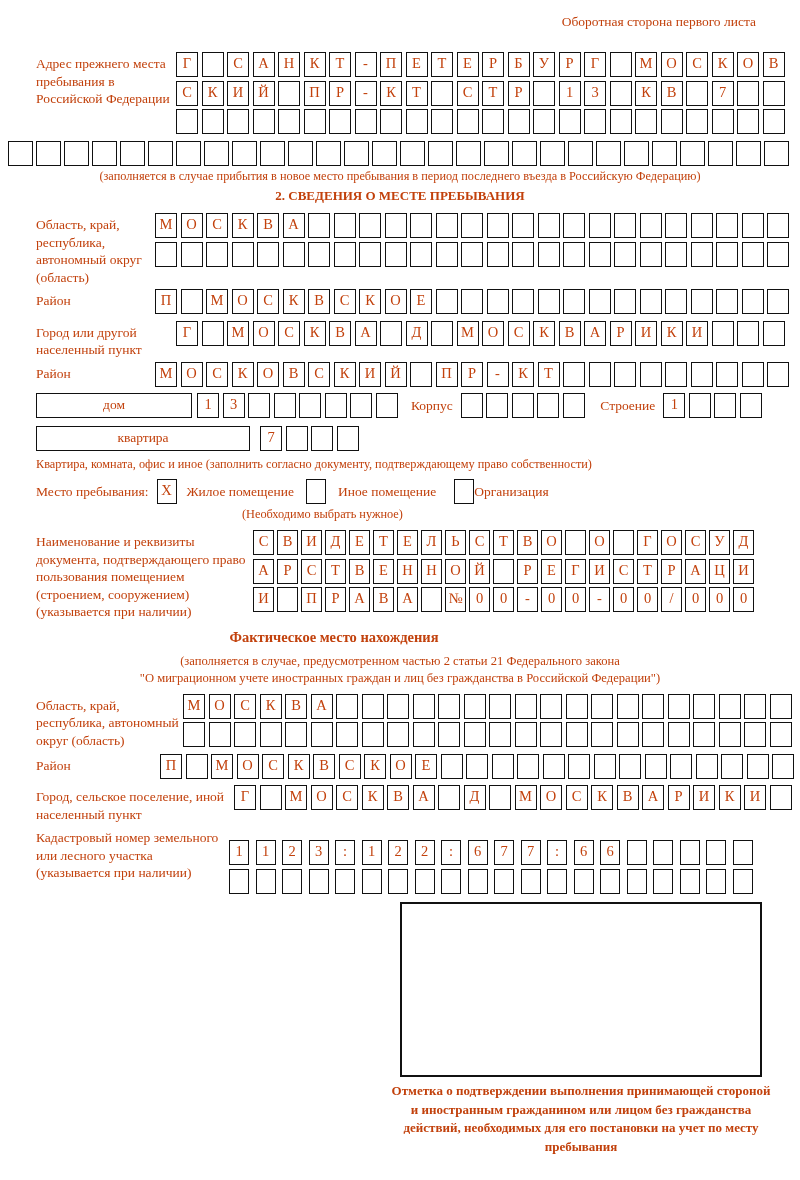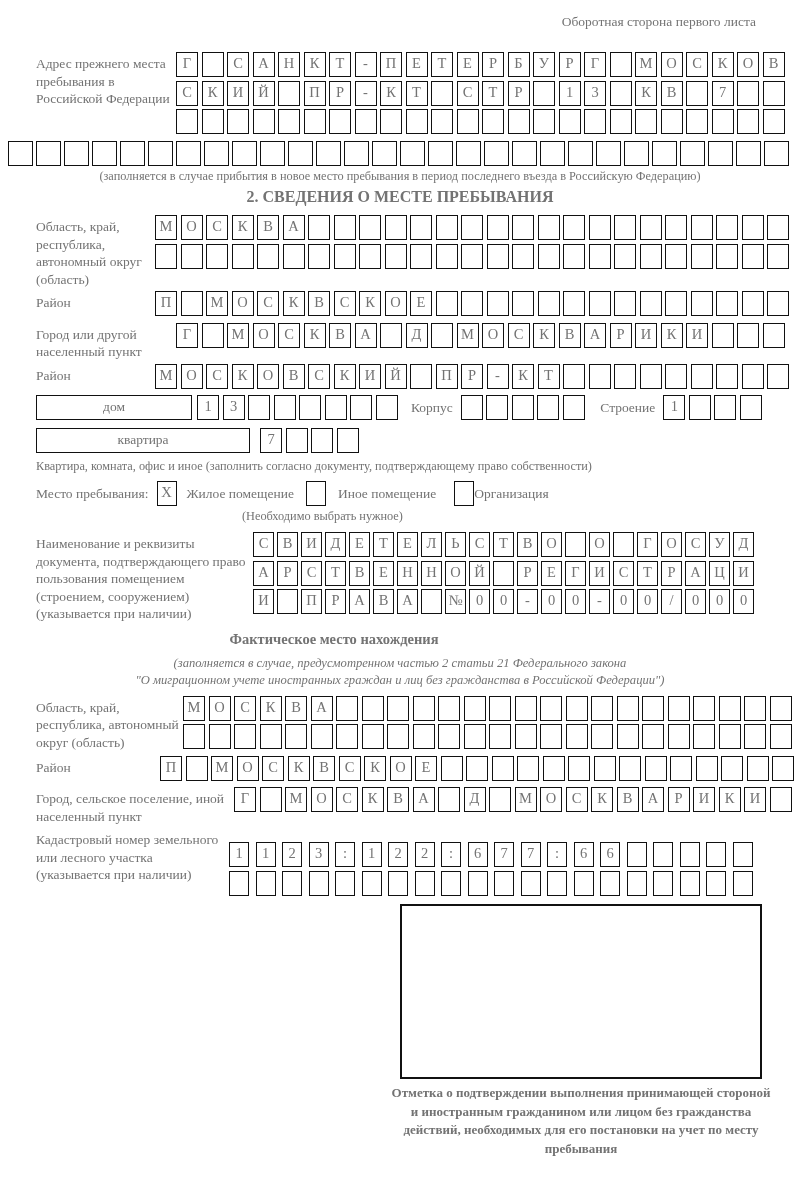--- a/index.html
+++ b/index.html
@@ -1,17 +1,17 @@
 <!DOCTYPE html>
 <html><head>
 <meta charset="utf-8">
 <style>
   html,body{margin:0;padding:0;background:#9a9a9a;}
   .page{
-    width:800px;height:1180px;background:#fff;color:#737373;
+    width:800px;height:1180px;background:#fff;color:#c2410c;
     font-family:"Liberation Serif","DejaVu Serif",serif;
     box-sizing:border-box;padding:14px 0 8px 36px;position:relative;overflow:hidden;
   }
   .header-note{text-align:right;padding-right:44px;font-size:13.5px;margin-bottom:22px;}
   .field{display:flex;align-items:flex-start;margin-bottom:3px;}
   .flabel{font-size:13.5px;line-height:17.5px;padding-top:3px;flex:none;}
   .w140{width:140px}.w119{width:119px}.w147{width:147px}.w124{width:124px}
   .w198{width:198px}.w193{width:193px}.w217{width:217px}
   .rows{display:flex;flex-direction:column;}
   .boxrow{display:flex;flex-wrap:nowrap;margin-bottom:3.5px;}
@@ -19,29 +19,29 @@
     flex:none;width:22px;height:25px;border:1.6px solid #111;box-sizing:border-box;
     margin-right:3.5px;text-align:center;font-size:14.5px;line-height:21px;background:#fff;
   }
   .fullrow{margin-left:-28px;}
   .fullrow .cell{width:25px;margin-right:3px;}
   .doc-rows .cell{width:21px;margin-right:3px;}
   .kad-rows{margin-top:14px;}
   .kad-rows .cell{width:20px;margin-right:6.5px;}
   .caption{font-size:12.3px;line-height:15px;margin:0 0 4px 0;}
   .caption.center{width:800px;margin-left:-36px;text-align:center;}
-  .section-title{font-size:16px;font-weight:bold;text-align:center;width:800px;margin:4px 0 9px -36px;}
+  .section-title{font-size:13px;font-weight:bold;text-align:center;width:800px;margin:4px 0 9px -36px;}
   .sub-title{font-size:14.5px;font-weight:bold;text-align:center;width:668px;margin:8px 0 7px -36px;}
   .named-box{border:1.6px solid #111;height:25px;box-sizing:border-box;text-align:center;
     font-size:13.5px;line-height:22px;flex:none;background:#fff;}
   .inline-label{font-size:13.5px;line-height:25px;flex:none;}
   .place-row{display:flex;align-items:center;font-size:13.5px;margin:7px 0 0 0;}
   .place-row .cell{margin:0;}
   .choose-note{font-size:12.3px;margin:3px 0 8px 206px;}
-  .note-lines{width:800px;margin-left:-36px;text-align:center;font-size:12.6px;line-height:17px;margin-bottom:7px;font-style:italic;}
+  .note-lines{width:800px;margin-left:-36px;text-align:center;font-size:12.6px;line-height:17px;margin-bottom:7px;}
   .stamp-box{width:362px;height:175px;border:2px solid #111;box-sizing:border-box;margin:5px 0 0 364px;background:#fff;}
   .stamp-note{width:380px;margin:5px 0 0 355px;text-align:center;font-size:13px;line-height:18.5px;font-weight:bold;}
   .mr8{margin-right:8px}.ml10{margin-left:10px}.ml5{margin-left:5px}.ml12{margin-left:12px}
 </style>
 </head>
 <body>
 
 <div class="page">
 
   <div class="header-note">Оборотная сторона первого листа</div>

